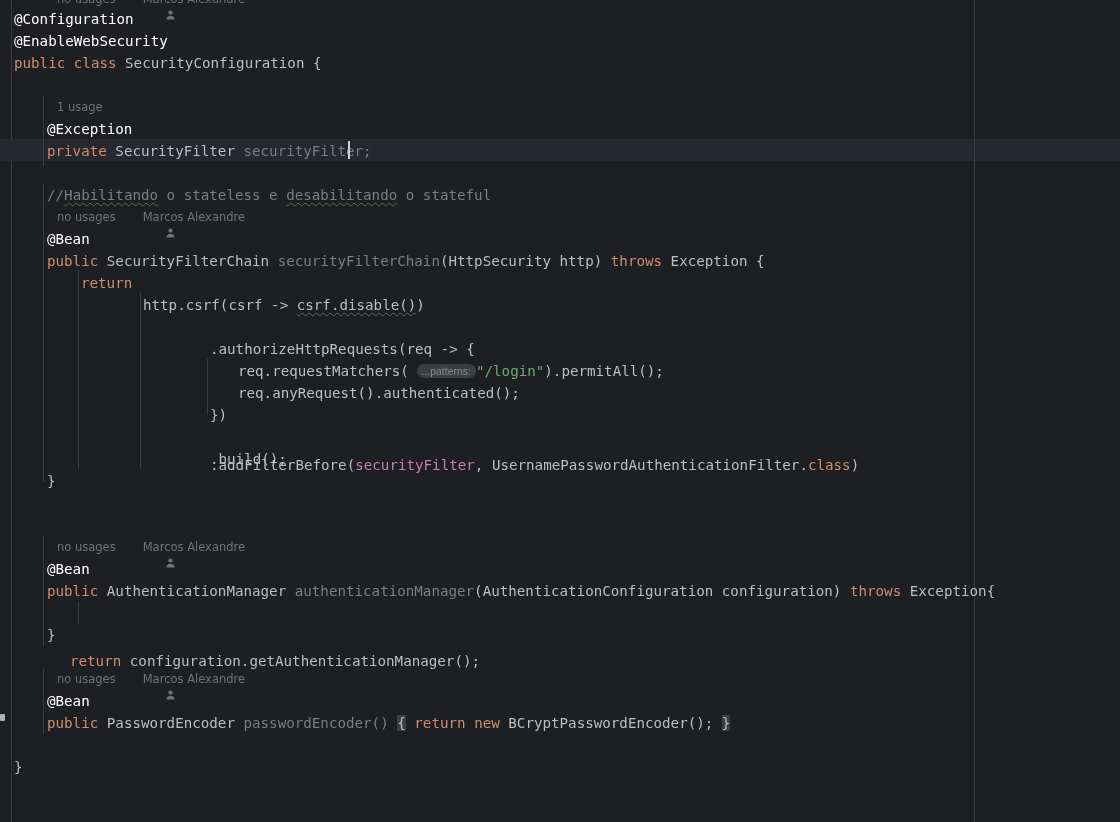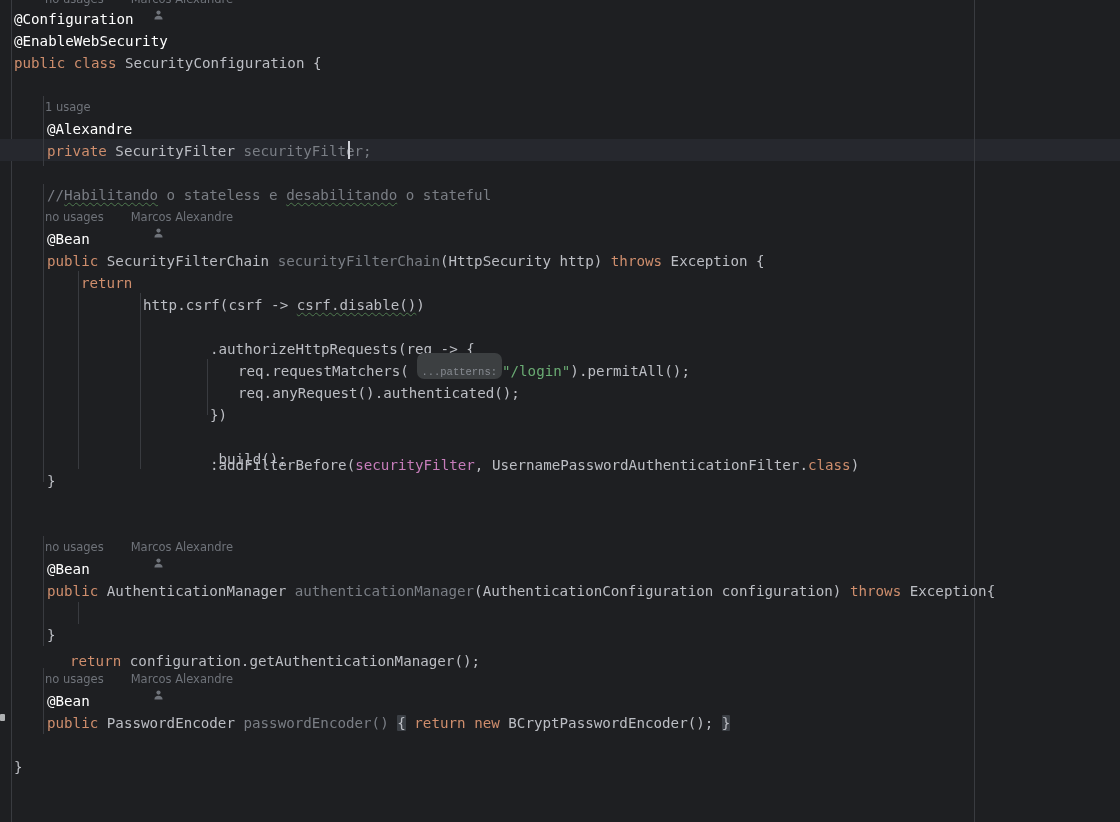--- a/index.html
+++ b/index.html
@@ -126,26 +126,26 @@
   }
 
   
   .brace-hl {
     background: #3B3F45;
     border-radius: 1px;
   }
 
   
   .inlay {
-    font-family: Liberation Mono, monospace;
+    font-family: Liberation Sans, sans-serif;
     font-size: 10.5px;
     background: #3C3F41;
     color: #868A91;
     border-radius: 7px;
-    padding: 13px 5px 1px 4px;
+    padding: 1px 5px 1px 4px;
     position: relative;
     top: -1px;
     letter-spacing: 0px;
   }
 
   
   .codevision {
     position: absolute;
     left: 45px;
     height: 16px;
@@ -156,21 +156,21 @@
     display: flex;
     align-items: center;
     gap: 14px;
   }
   .cv-author {
     display: inline-flex;
     align-items: center;
     gap: 4px;
     color: #6F737A;
   }
-  .cv-usages { color: #6F737A; }
+  .cv-usages { color: #6F737A; margin-left: 12px; }
   .person-icon {
     display: inline-block;
     width: 9px;
     height: 10px;
     position: relative;
     top: 1px;
   }
 
   
   .caret {
@@ -262,21 +262,21 @@
     </div>
 
     <div class="code">
 
       <div class="line" style="top:8px;"><span class="ann">@Configuration</span></div>
 
       <div class="line" style="top:30px;"><span class="ann">@EnableWebSecurity</span></div>
 
       <div class="line" style="top:52px;"><span class="kw">public</span> <span class="kw">class</span> <span class="type">SecurityConfiguration</span> <span class="punc">{</span></div>
 
-      <div class="line" style="top:118px; left:47px;"><span class="ann">@Alexandre</span></div>
+      <div class="line" style="top:118px; left:47px;"><span class="ann">@Exception</span></div>
 
       <div class="line" style="top:140px; left:47px;"><span class="kw">private</span> <span class="type">SecurityFilter</span> <span class="mdecl">securityFilter</span><span class="mdecl">;</span></div>
       <div class="caret" style="left:348px; top:141px;"></div>
 
       <div class="line" style="top:184px; left:47px;"><span class="cmt">//<span class="typo">Habilitando</span> o stateless e <span class="typo">desabilitando</span> o stateful</span></div>
 
       <div class="line" style="top:228px; left:47px;"><span class="ann">@Bean</span></div>
 
       <div class="line" style="top:250px; left:47px;"><span class="kw">public</span> <span class="type">SecurityFilterChain</span> <span class="mdecl">securityFilterChain</span><span class="punc">(</span><span class="type">HttpSecurity</span> <span class="type">http</span><span class="punc">)</span> <span class="kw">throws</span> <span class="type">Exception</span> <span class="punc">{</span></div>
 

